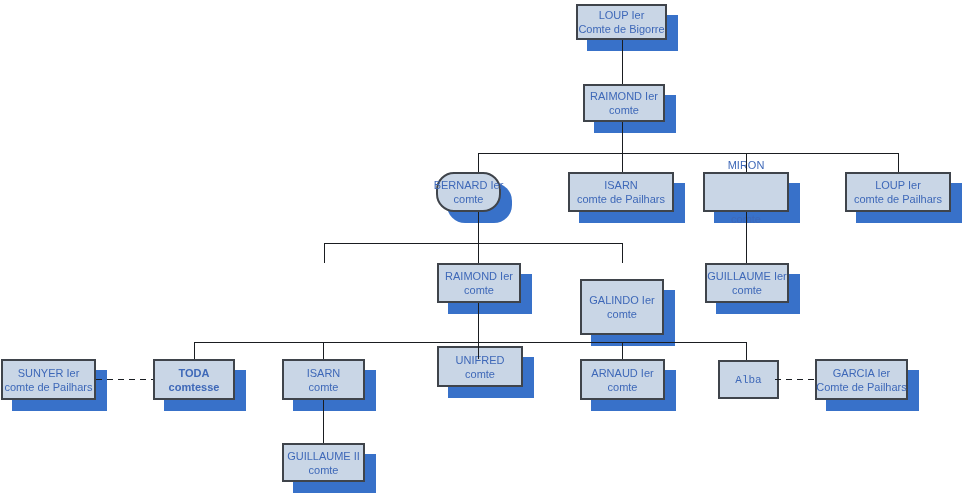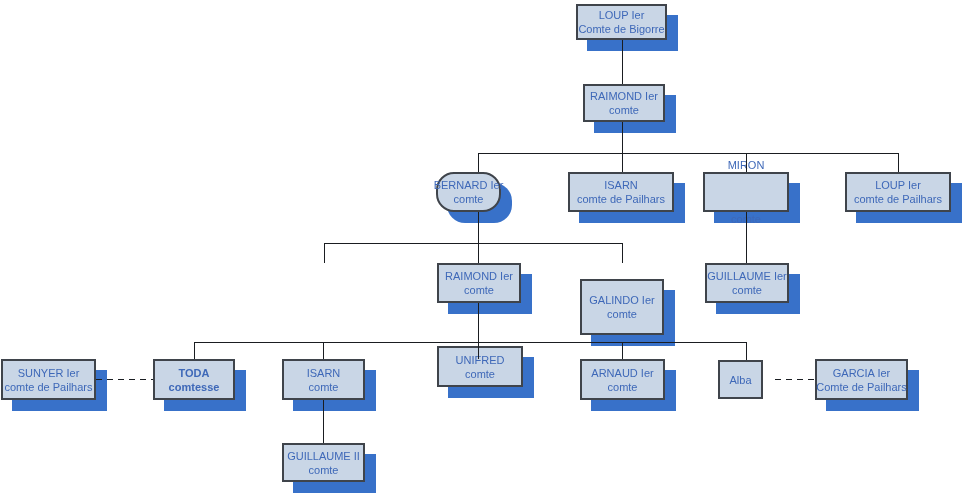--- a/index.html
+++ b/index.html
@@ -95,21 +95,21 @@
     <span class="l2">comte</span>
   </div>
     <div class="node" style="left: 437px; top: 346px; width: 86px; height: 41px;">
     <span class="l1">UNIFRED</span>
     <span class="l2">comte</span>
   </div>
     <div class="node" style="left: 580px; top: 359px; width: 85px; height: 41px;">
     <span class="l1">ARNAUD Ier</span>
     <span class="l2">comte</span>
   </div>
-    <div class="node no-shadow" style="left: 718px; top: 360px; width: 45px; height: 39px;">
+    <div class="node no-shadow" style="left: 718px; top: 360px; width: 61px; height: 39px; font-family: Liberation Mono, monospace;">
     <span class="l1">Alba</span>
 
   </div>
     <div class="node" style="left: 815px; top: 359px; width: 93px; height: 41px;">
     <span class="l1">GARCIA Ier</span>
     <span class="l2">Comte de Pailhars</span>
   </div>
     <div class="node" style="left: 282px; top: 443px; width: 83px; height: 39px;">
     <span class="l1">GUILLAUME II</span>
     <span class="l2">comte</span>

